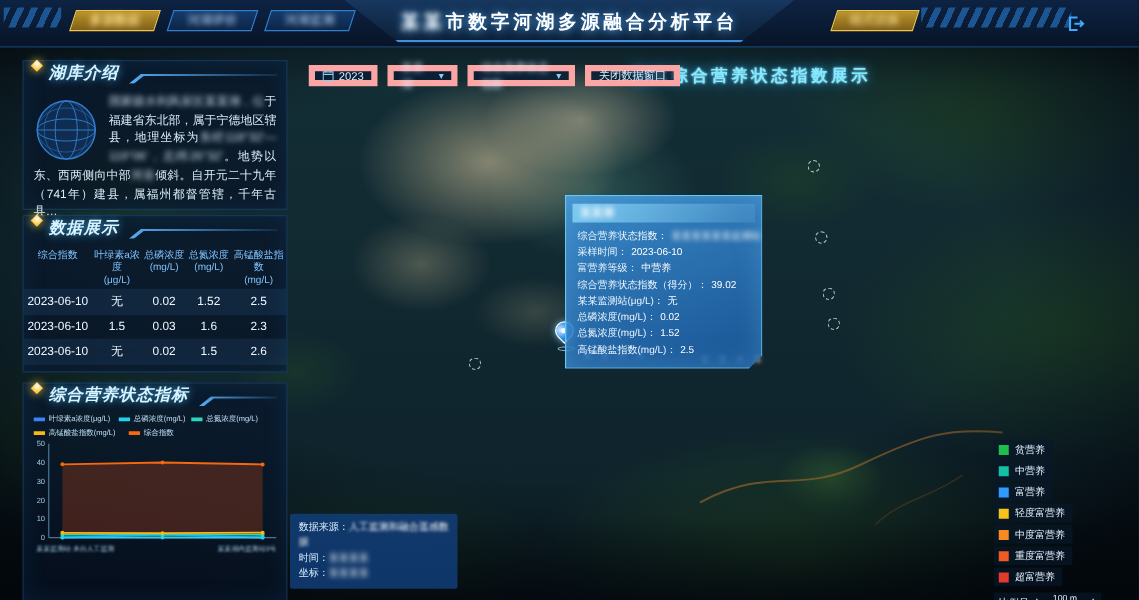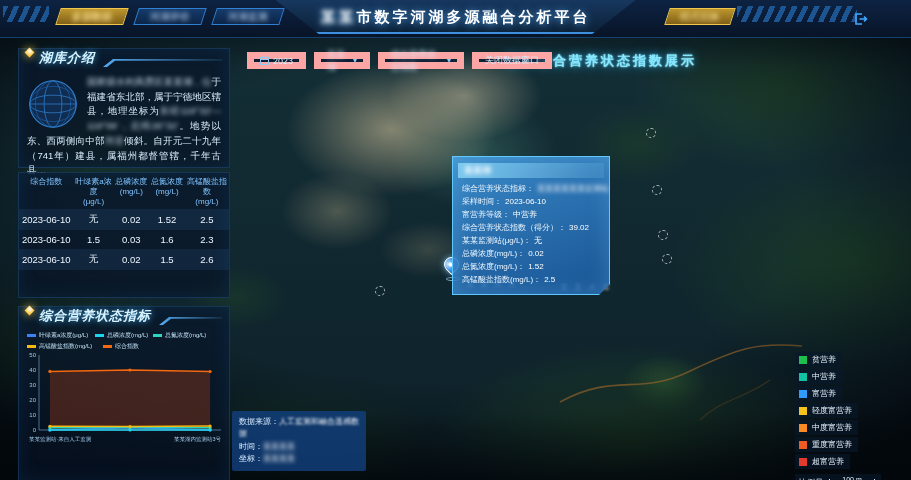--- a/index.html
+++ b/index.html
@@ -63,21 +63,21 @@
   .mode-btn { position:absolute; right:178px; top:8px; height:17px; line-height:16px;
     padding:0 12px; font-size:10px; transform:skewX(-18deg); cursor:pointer;
     background:linear-gradient(180deg,rgba(198,156,44,.95),rgba(134,100,22,.95));
     border:1px solid #f0c64a; color:#ffe9a0; }
   .mode-btn > span { display:inline-block; transform:skewX(18deg); }
   .logout { position:absolute; right:42px; top:10px; width:18px; height:18px; cursor:pointer; }
 
   
   .toolbar { position:absolute; left:247px; top:52px; display:flex; gap:8px; z-index:20; }
   .tool-box { height:17px; display:flex; align-items:center; gap:4px; padding:0 6px;
-    border:7px solid #fca5a5; background:rgba(9,28,52,.78); color:#d8ecff;
+    border:5px solid #fca5a5; background:rgba(9,28,52,.78); color:#d8ecff;
     font-size:9px; cursor:pointer; }
   .caret { color:#8fc8f0; font-size:8px; }
 
   
   .panel { position:absolute; left:18px; width:212px; z-index:20;
     background:linear-gradient(180deg,rgba(9,24,44,.80),rgba(7,18,36,.68));
     border:1px solid rgba(50,120,190,.30); box-shadow:inset 0 0 18px rgba(20,80,140,.22); }
   .panel-hd { display:flex; align-items:flex-start; height:22px; padding:0 7px; }
   .panel-hd .gem { width:7px; height:7px; transform:rotate(45deg); margin-right:6px; flex:none;
     background:radial-gradient(circle at 40% 35%,#fff,#ffc83d 70%); box-shadow:0 0 8px #ffd23e; }
@@ -227,20 +227,25 @@
         <ellipse cx="28" cy="28" rx="25" ry="19" fill="none" stroke="#2f7fd0" stroke-width="0.6" opacity=".7"></ellipse>
         <ellipse cx="28" cy="28" rx="9.5" ry="25" fill="none" stroke="#2f7fd0" stroke-width="0.8"></ellipse>
         <ellipse cx="28" cy="28" rx="19" ry="25" fill="none" stroke="#2f7fd0" stroke-width="0.6" opacity=".7"></ellipse>
         <line x1="3" y1="28" x2="53" y2="28" stroke="#2f7fd0" stroke-width="0.8"></line>
       </svg>
       <span id="intro-segs"><span class="rx">国家级水利风景区某某湖，位</span><span>于福建省东北部，属于宁德地区辖县，地理坐标为</span><span class="rx">东经118°32′—119°06′，北纬26°32′</span><span>。地势以东、西两侧向中部</span><span class="rx">河谷</span><span>倾斜。自开元二十九年（741年）建县，属福州都督管辖，千年古县…</span></span>
     </div>
   </div>
 
   <div class="panel" id="panel-data">
+    <div class="panel-hd">
+      <span class="gem"></span>
+      <span class="t">数据展示</span>
+      <span class="rule"></span>
+    </div>
     <table class="data-tb">
       <colgroup id="tb-cols">
           <col style="width: 26%;">
           <col style="width: 19%;">
           <col style="width: 17%;">
           <col style="width: 17%;">
           <col style="width: 21%;">
         </colgroup>
       <thead>
           <tr id="tb-head">
@@ -333,21 +338,21 @@
         </svg>
     </div>
   </div>
 
   <div class="popup">
     <div class="popup-titlebar">
       <span class="rx">某某湖</span>
     </div>
     <div id="popup-rows">
         <div class="popup-row">
-          <span>综合营养状态指标：</span>
+          <span>综合营养状态指数：</span>
           <span class="v rx">某某某某某某监测站</span>
         </div>
         <div class="popup-row">
           <span>采样时间：</span>
           <span class="v">2023-06-10</span>
         </div>
         <div class="popup-row">
           <span>富营养等级：</span>
           <span class="v">中营养</span>
         </div>

